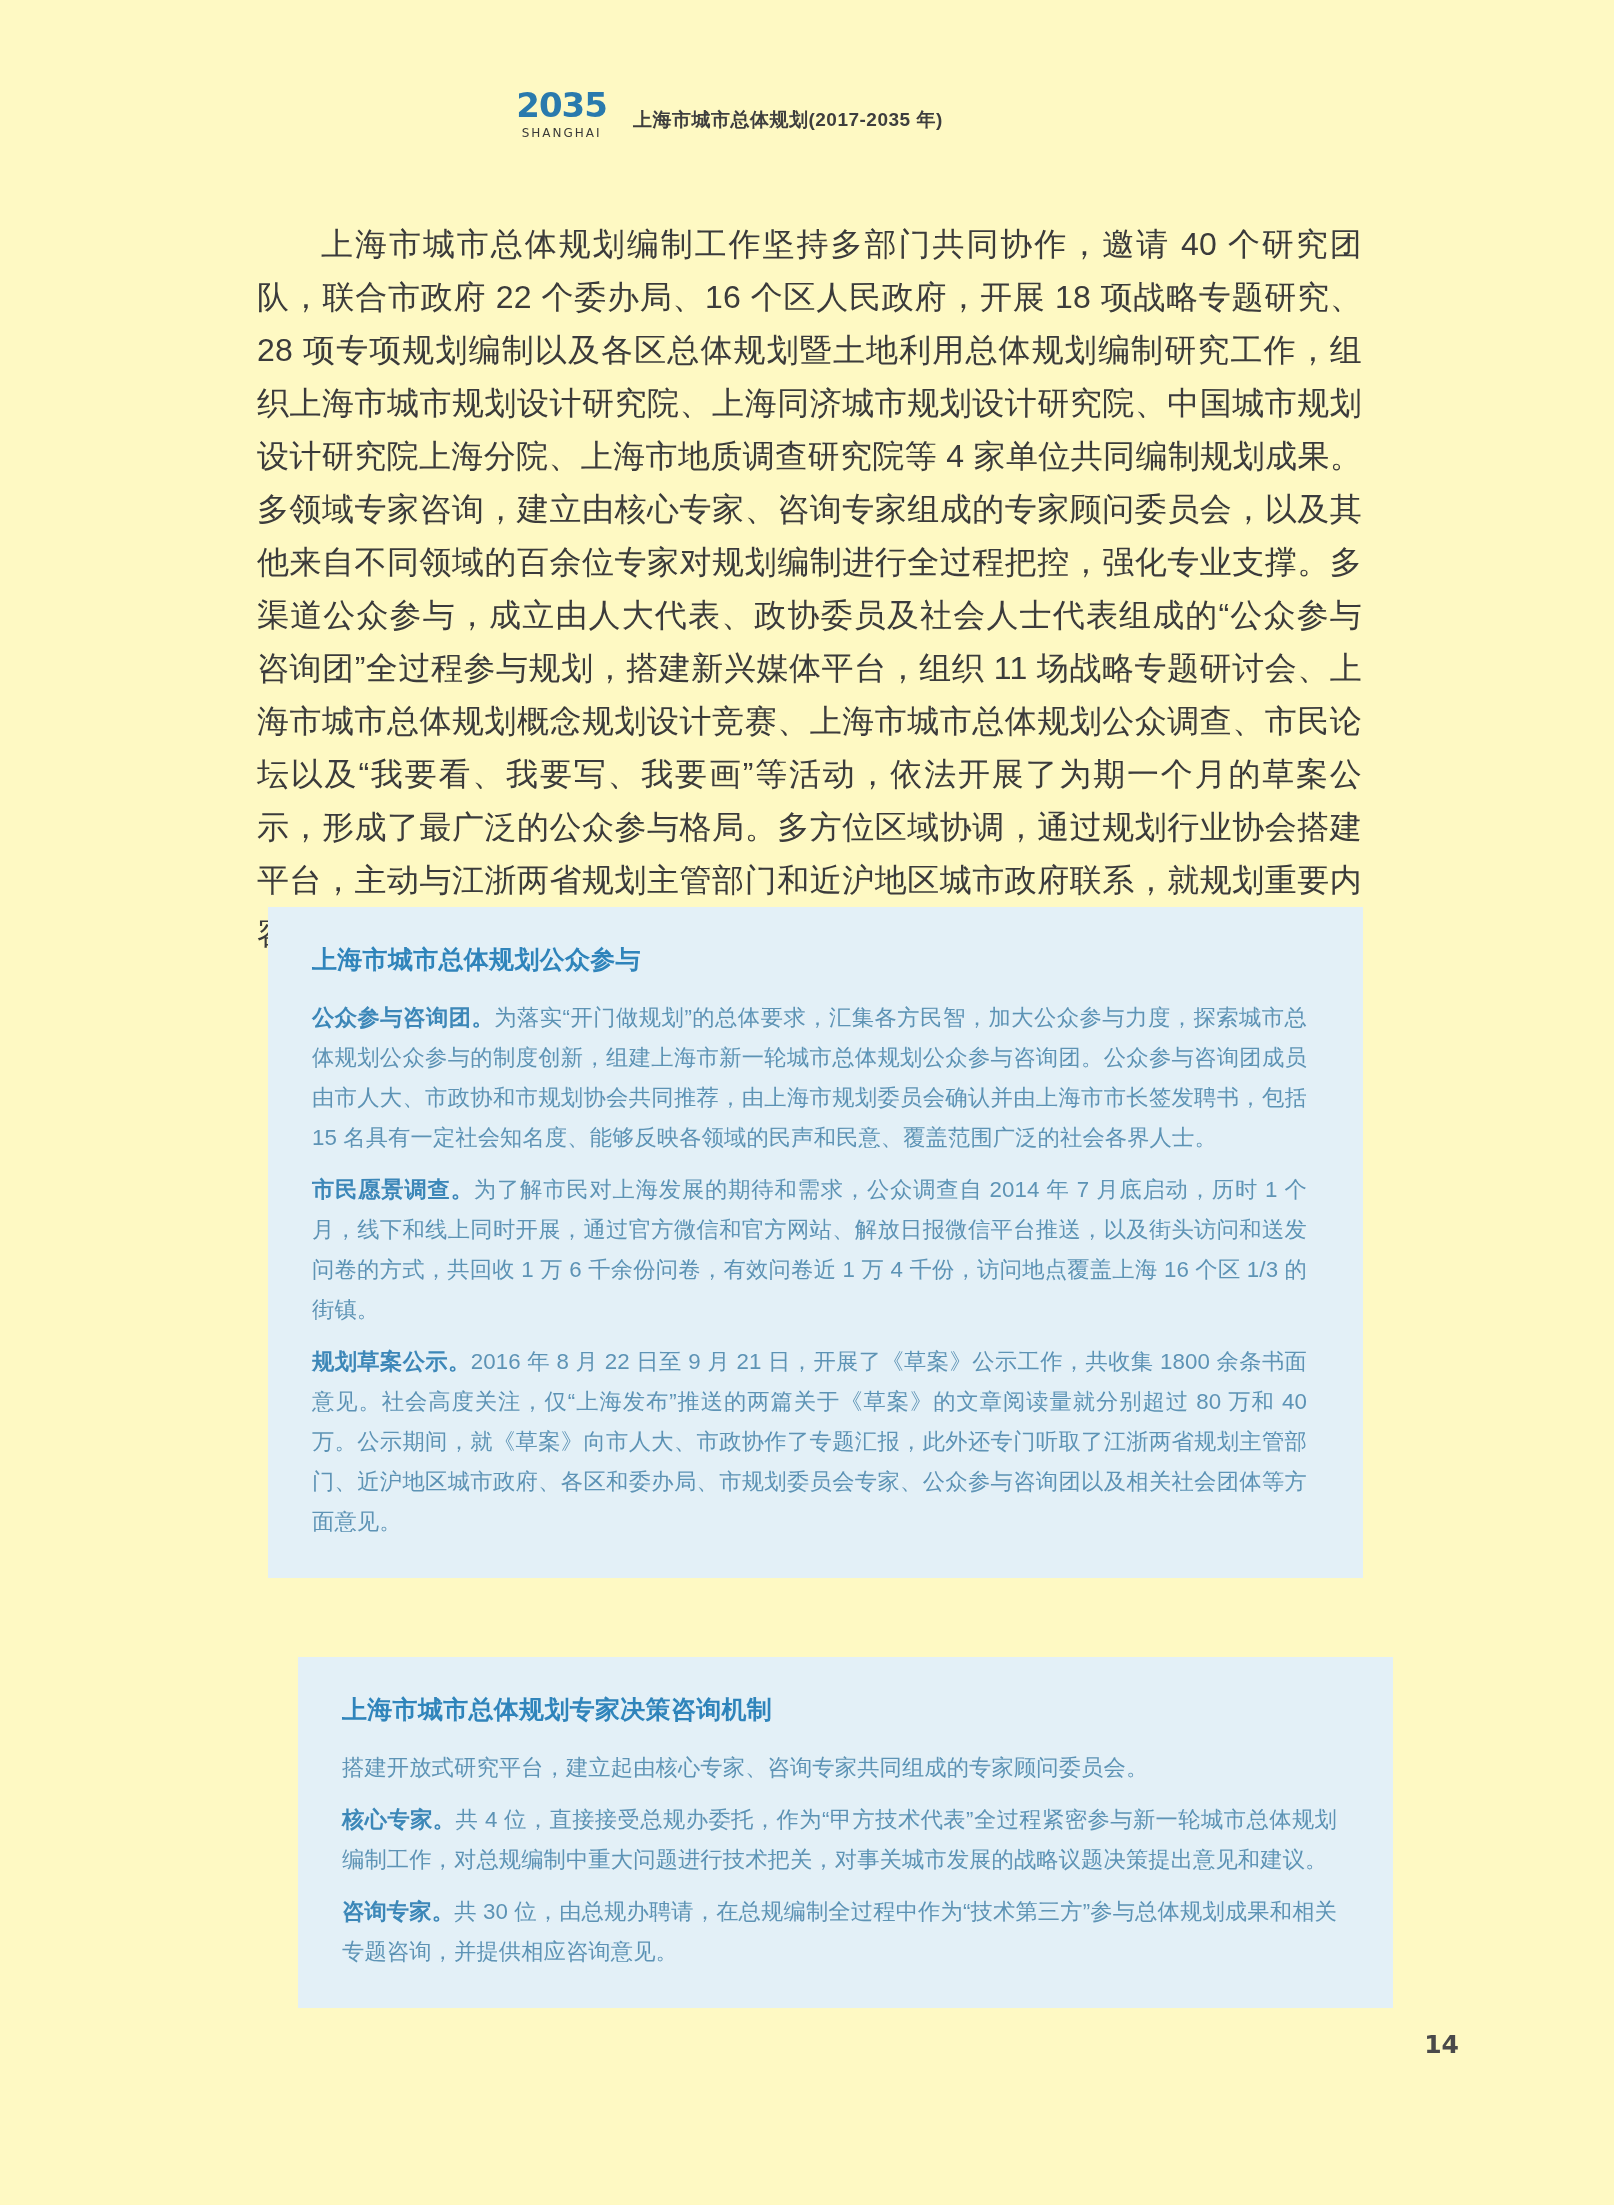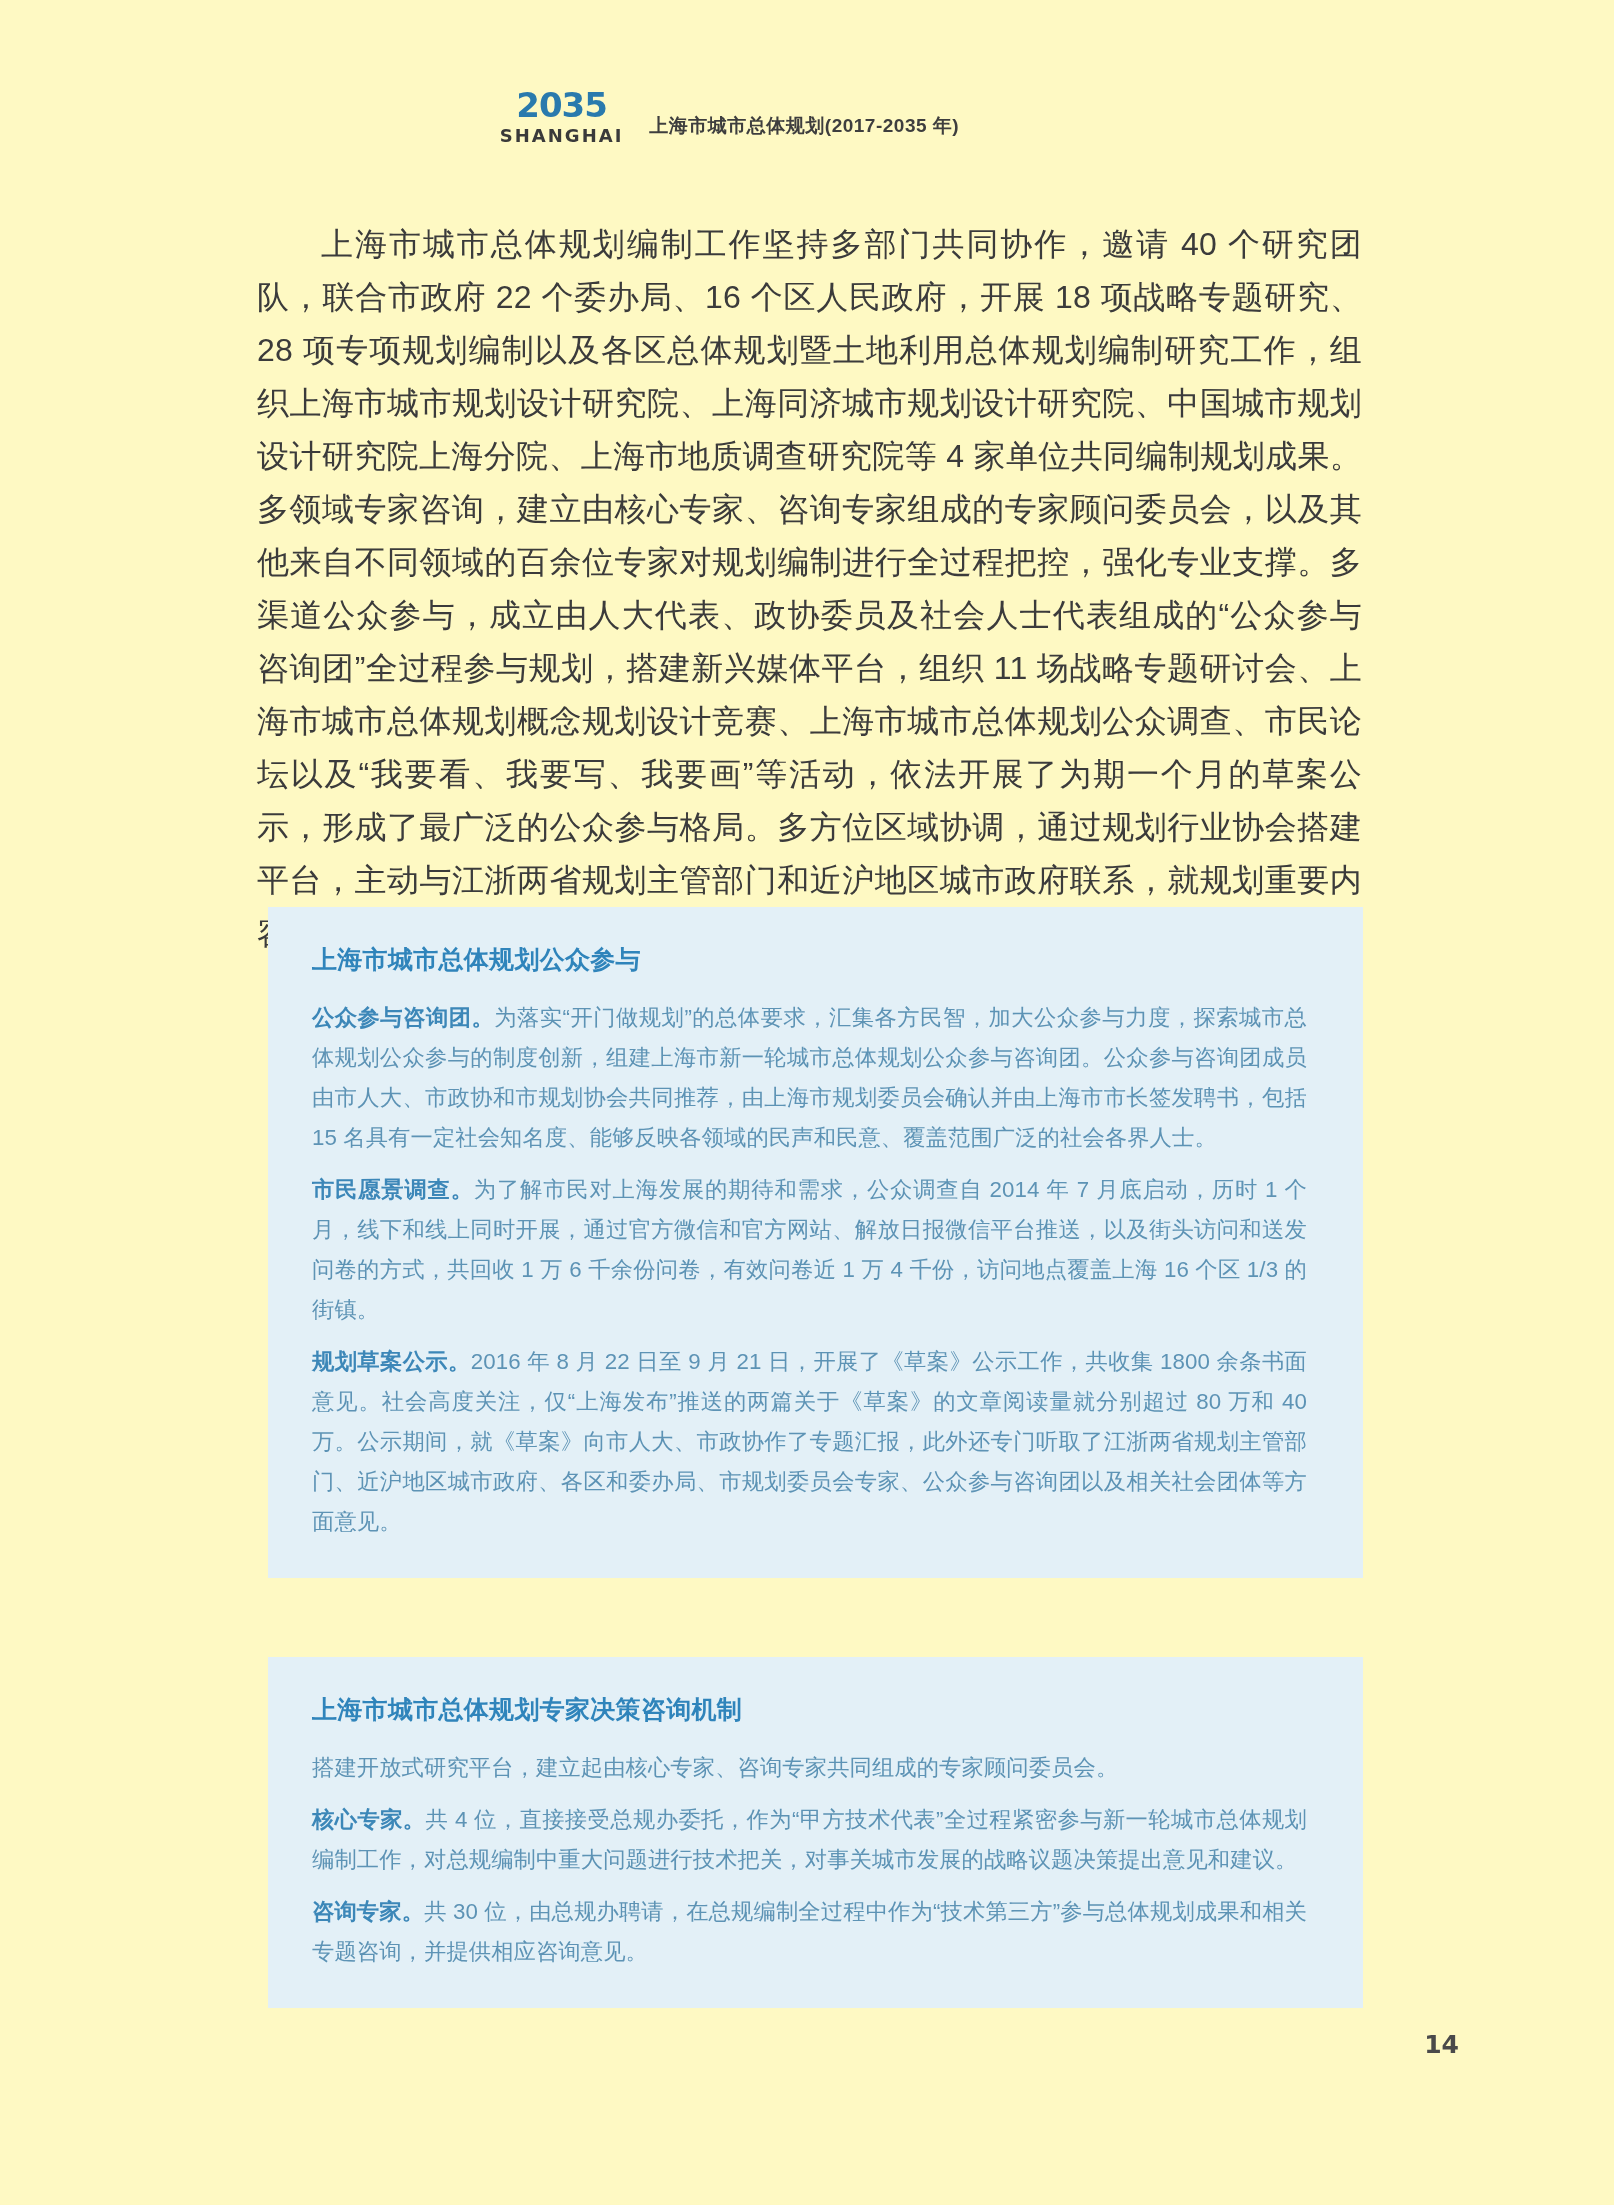--- a/index.html
+++ b/index.html
@@ -41,22 +41,22 @@
     font-family: "DejaVu Sans", sans-serif;
     font-size: 34px;
     font-weight: bold;
     letter-spacing: -1px;
     color: #2a7aad;
     position: relative;
   }
   .logo-sub {
     margin-top: 5px;
     font-family: "DejaVu Sans", sans-serif;
-    font-size: 18px;
-    font-weight: bold;
+    font-size: 12px;
+    font-weight: normal;
     letter-spacing: 2.0px;
     color: #3a3a3a;
   }
   .header-title {
     font-size: 19px;
     font-weight: bold;
     color: #3e3e3e;
     letter-spacing: 0.5px;
     padding-bottom: 6px;
     white-space: nowrap;
@@ -83,21 +83,21 @@
   
   .box {
     position: absolute;
     left: 268px;
     width: 1095px;
     background: #e3f0f7;
     box-sizing: border-box;
     padding: 36px 56px 36px 44px;
   }
   #box-public { top: 907px; }
-  #box-experts { top: 1657px; }
+  #box-experts { top: 1657px; margin-left: 30px; }
 
   .box-title {
     font-size: 25px;
     font-weight: bold;
     color: #2f84bb;
     margin: 0 0 22px 0;
     letter-spacing: 0.3px;
   }
   .box-para {
     font-size: 22.3px;

